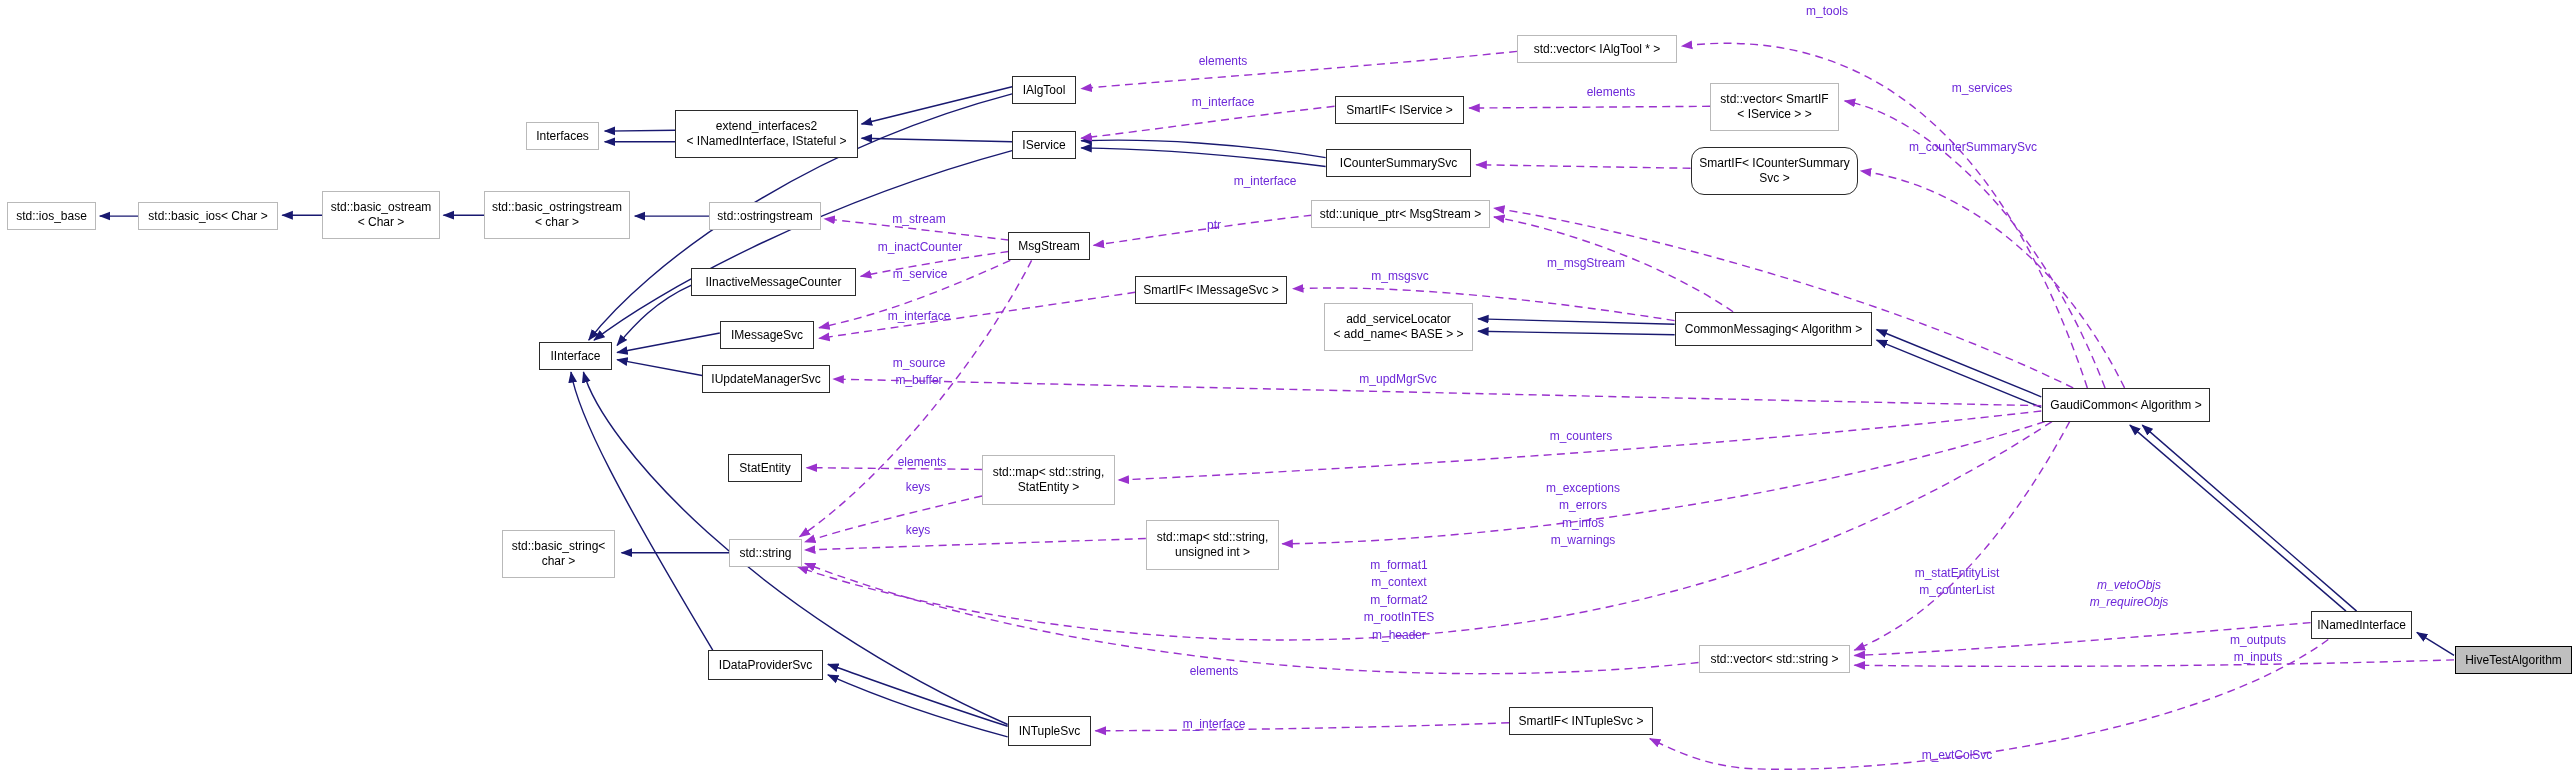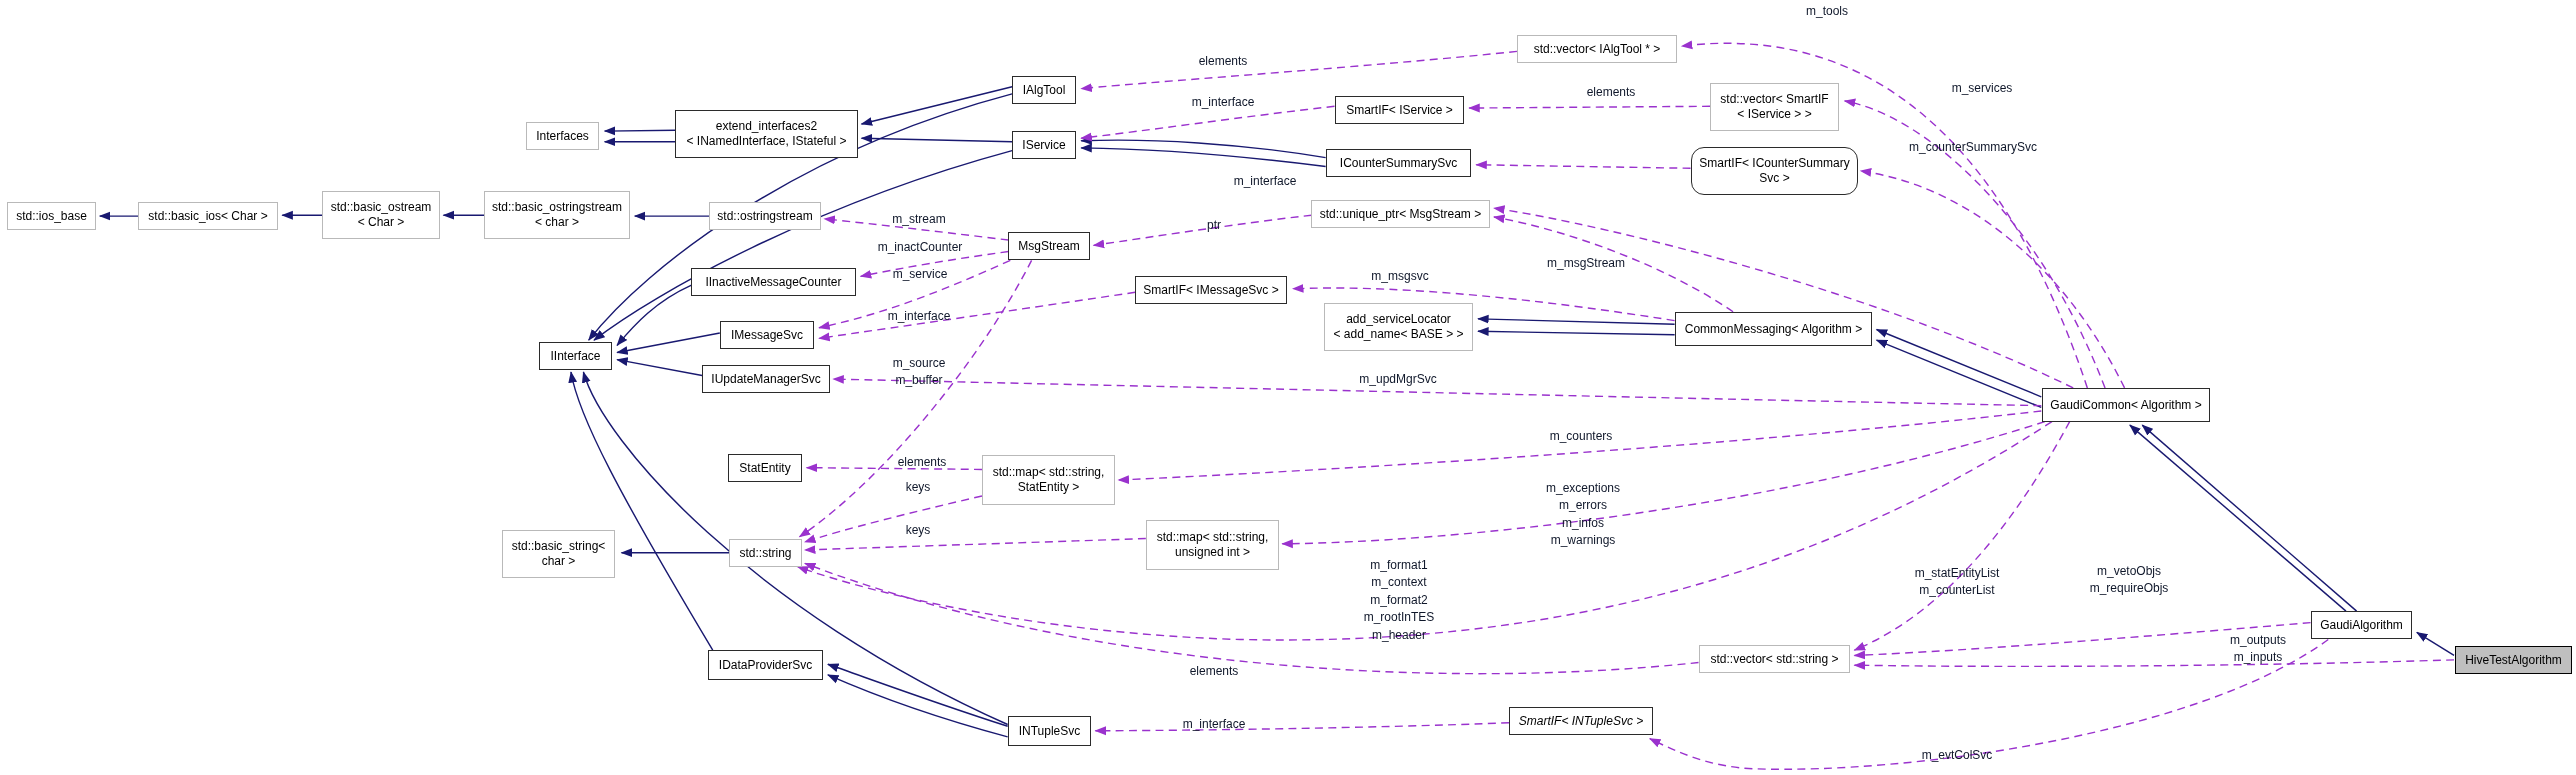--- a/index.html
+++ b/index.html
@@ -5,21 +5,21 @@
   html,body{margin:0;padding:0;background:#ffffff;}
   #canvas{position:relative;width:2576px;height:775px;background:#ffffff;overflow:hidden;
           font-family:"Liberation Sans", sans-serif;}
   #edge-layer{position:absolute;left:0;top:0;width:2576px;height:775px;}
   .node{position:absolute;display:flex;flex-direction:column;align-items:center;justify-content:center;
         background:#ffffff;color:#000;font-size:12px;line-height:1.25;text-align:center;
         white-space:nowrap;box-sizing:border-box;cursor:pointer;}
   .node.dark{border:1.2px solid #2b2b2b;}
   .node.light{border:0.9px solid #b9b9b9;}
   .node.hl{background:#bfbfbf;border:1.4px solid #000;}
-  .edge-label{position:absolute;transform:translate(-50%,-50%);color:#0f172a;font-size:12px;
+  .edge-label{position:absolute;transform:translate(-50%,-50%);color:#6d28d9;font-size:12px;
               line-height:1.45;text-align:center;white-space:nowrap;}
 </style>
 </head>
 <body>
 
 <div id="canvas">
   <svg id="edge-layer" xmlns="http://www.w3.org/2000/svg" width="2576" height="775" viewBox="0 0 2907 875">
     <defs>
       <marker id="arrow-inherit" markerWidth="15" markerHeight="12" refX="12" refY="5" orient="auto" markerUnits="userSpaceOnUse" viewBox="0 0 15 10">
         <path d="M0,0 L13,5 L0,10 z" fill="#191970"></path>
@@ -183,28 +183,28 @@
       </div>
       <div class="node light" style="left: 729px; top: 539px; width: 73px; height: 28px;">
         <div>std::string</div>
       </div>
       <div class="node dark" style="left: 708px; top: 650px; width: 115px; height: 30px;">
         <div>IDataProviderSvc</div>
       </div>
       <div class="node dark" style="left: 1008px; top: 716px; width: 83px; height: 30px;">
         <div>INTupleSvc</div>
       </div>
-      <div class="node dark" style="left: 1509px; top: 707px; width: 144px; height: 28px; font-style: italic;">
+      <div class="node dark" style="left: 1509px; top: 707px; width: 144px; height: 28px;">
         <div>SmartIF&lt; INTupleSvc &gt;</div>
       </div>
       <div class="node light" style="left: 1699px; top: 645px; width: 151px; height: 28px;">
         <div>std::vector&lt; std::string &gt;</div>
       </div>
       <div class="node dark" style="left: 2311px; top: 611px; width: 101px; height: 28px;">
-        <div>GaudiAlgorithm</div>
+        <div>INamedInterface</div>
       </div>
       <div class="node hl" style="left: 2455px; top: 646px; width: 117px; height: 28px;">
         <div>HiveTestAlgorithm</div>
       </div>
     </div>
   <div id="labels">
       <div class="edge-label" style="left: 1223px; top: 62px;">
         <div>elements</div>
       </div>
       <div class="edge-label" style="left: 1827px; top: 11.5px;">
@@ -280,21 +280,21 @@
       </div>
       <div class="edge-label" style="left: 1214px; top: 672px;">
         <div>elements</div>
       </div>
       <div class="edge-label" style="left: 1214px; top: 725px;">
         <div>m_interface</div>
       </div>
       <div class="edge-label" style="left: 1957px; top: 756px;">
         <div>m_evtColSvc</div>
       </div>
-      <div class="edge-label" style="left: 2129px; top: 580px;">
+      <div class="edge-label" style="left: 2129px; top: 594px; font-style: italic;">
         <div>m_vetoObjs</div>
         <div>m_requireObjs</div>
       </div>
       <div class="edge-label" style="left: 2258px; top: 649px;">
         <div>m_outputs</div>
         <div>m_inputs</div>
       </div>
       <div class="edge-label" style="left: 1957px; top: 582px;">
         <div>m_statEntityList</div>
         <div>m_counterList</div>

